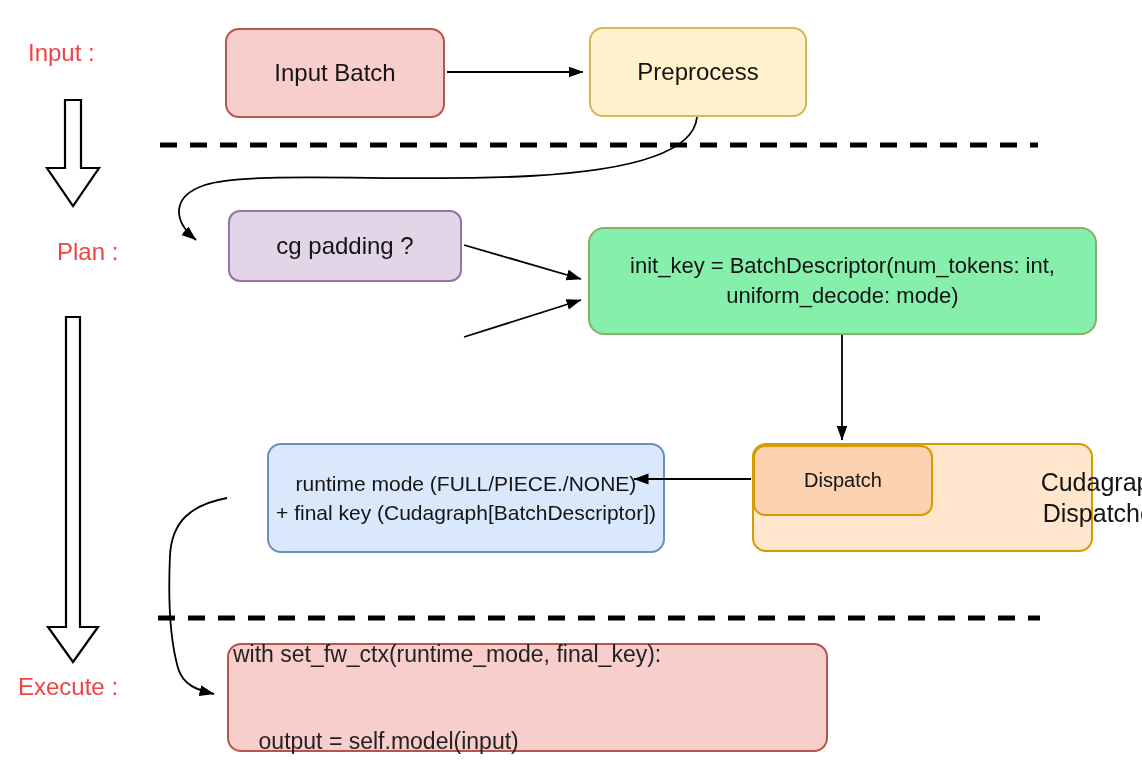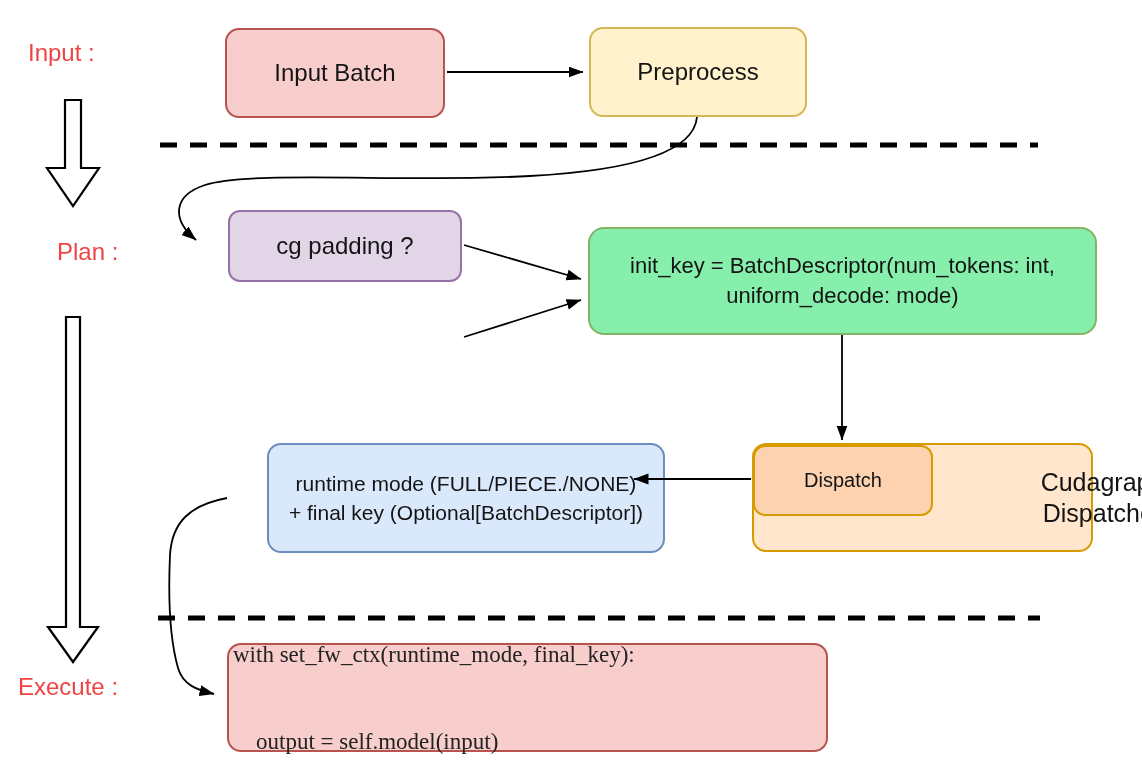--- a/index.html
+++ b/index.html
@@ -22,21 +22,21 @@
   #init-key { border-radius:16px; font-size:22px; line-height:30px; }
   #cudagraph-dispatcher { border-radius:14px; }
   #cudagraph-dispatcher .lines {
     position:absolute; left:180px; right:0; top:0; bottom:0;
     display:flex; flex-direction:column; align-items:center; justify-content:center;
     font-size:25px; line-height:31px;
   }
   #dispatch { border-radius:12px; font-size:20px; }
   #runtime-mode { border-radius:14px; font-size:21px; line-height:29px; }
   #execute-code {
-    border-radius:14px; font-family:Liberation Serif, serif;
+    border-radius:14px; font-family:Liberation Sans, sans-serif;
     font-size:23px; line-height:29px; color:#222;
     justify-content:flex-start; text-align:left; white-space:pre; padding:10px 4px;
   }
   svg.overlay { position:absolute; left:0; top:0; pointer-events:none; }
 </style>
 </head>
 <body>
 
 <div id="canvas">
 
@@ -71,21 +71,21 @@
     </div>
   </div>
 
   <div class="node" id="dispatch" style="left: 753px; top: 445px; width: 180px; height: 71px; background-color: rgb(252, 210, 176); border-color: rgb(215, 155, 0);">
     <span>Dispatch</span>
   </div>
 
   <div class="node" id="runtime-mode" style="left: 227px; top: 443px; width: 398px; height: 110px; background-color: rgb(218, 232, 252); border-color: rgb(108, 142, 191); margin-left: 40px;">
     <div class="lines">
       <div>runtime mode (FULL/PIECE./NONE)</div>
-      <div>+ final key (Optional[BatchDescriptor])</div>
+      <div>+ final key (Cudagraph[BatchDescriptor])</div>
     </div>
   </div>
 
   <div class="node" id="execute-code" style="left: 227px; top: 643px; width: 601px; height: 109px; background-color: rgb(248, 206, 204); border-color: rgb(184, 84, 80);">
     <div class="lines">
       <div>with set_fw_ctx(runtime_mode, final_key):</div>
       <div>    output = self.model(input)</div>
     </div>
   </div>
 

